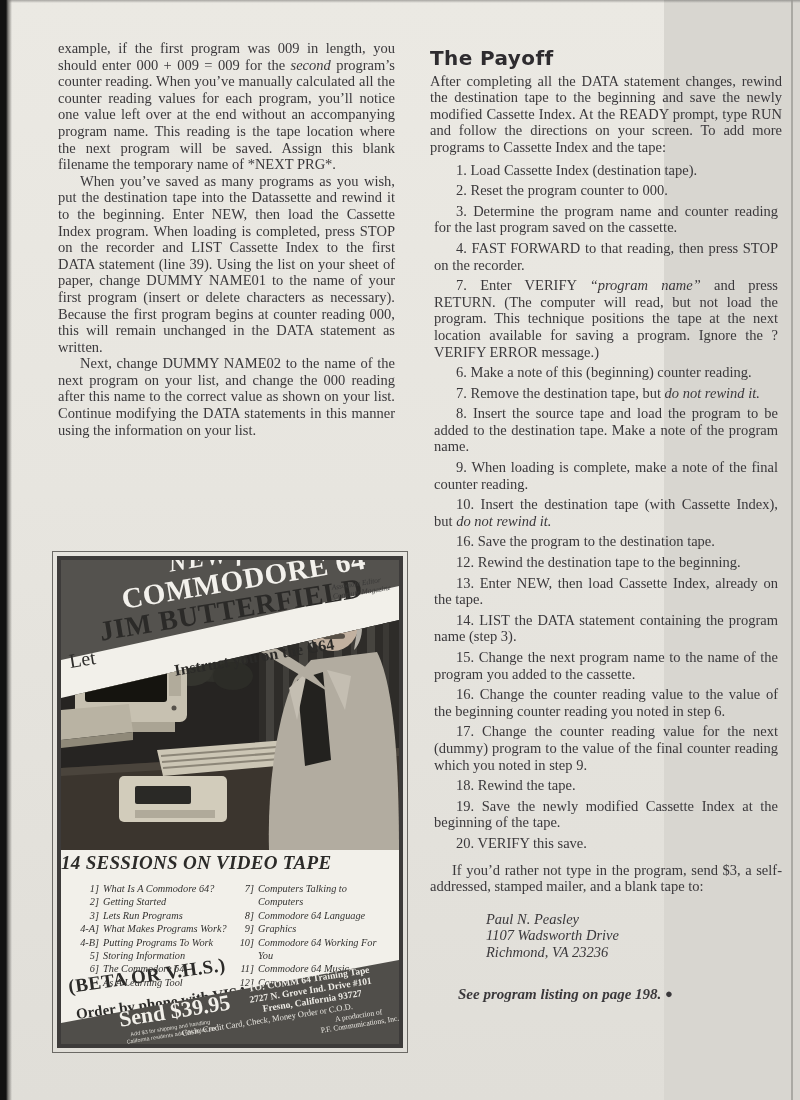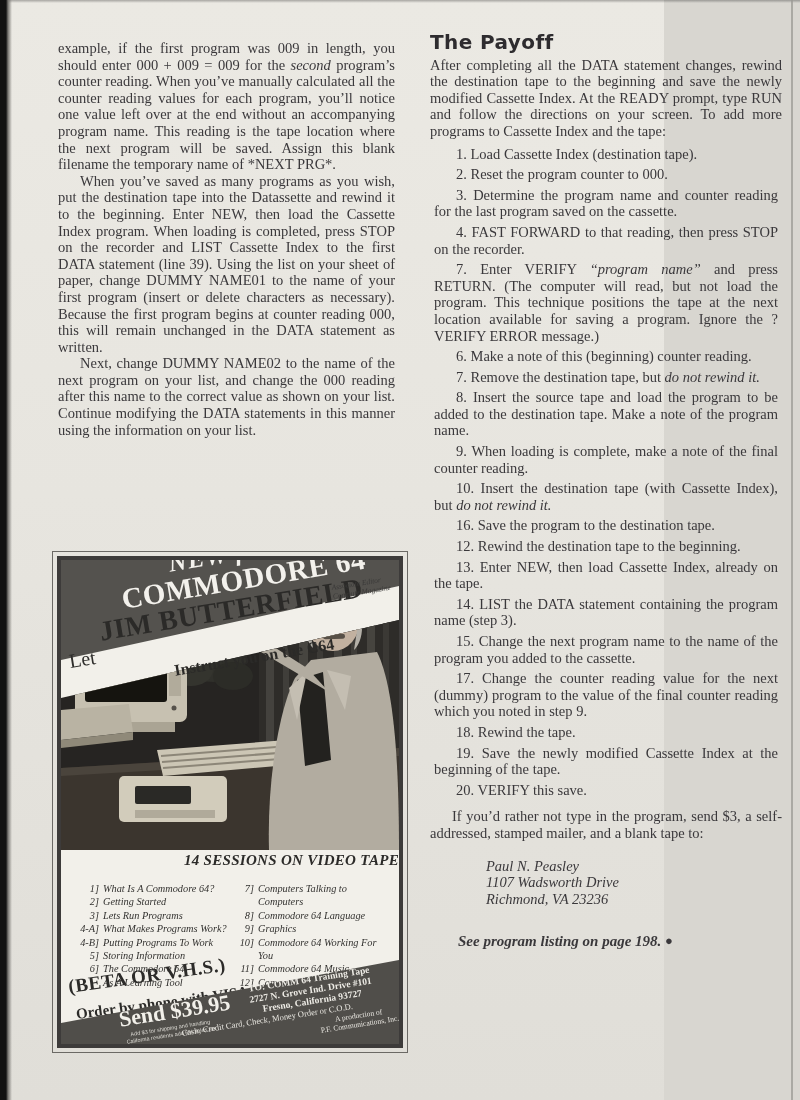--- a/index.html
+++ b/index.html
@@ -9,21 +9,21 @@
         font-family:"Liberation Serif", serif;color:#3a383b;}
   
   .edge-left{position:absolute;left:0;top:0;width:12px;height:1100px;
      background:linear-gradient(90deg,#121212 0,#121212 6px,#7a7874 8px,rgba(0,0,0,0) 12px);}
   .edge-right{position:absolute;left:791px;top:0;width:2px;height:1100px;background:#9b9994;opacity:.75;}
   .edge-top{position:absolute;left:0;top:0;width:800px;height:3px;background:linear-gradient(180deg,rgba(40,40,40,.35),rgba(0,0,0,0));}
 
   
   .col{position:absolute;text-align:justify;font-size:14.5px;line-height:16.6px;}
   .col-left{left:58px;top:40px;width:337px;}
-  .col-right{left:430px;top:34px;width:352px;}
+  .col-right{left:430px;top:50px;width:352px;}
   .body-para{margin:0;text-indent:22px;}
   .step{margin:4px;text-indent:22px;}
   .section-heading{margin:0 0 6px 0;font-family:"DejaVu Sans", sans-serif;font-weight:800;
      font-size:20px;letter-spacing:.4px;color:#2e2c2f;text-align:left;}
   .steps-block{margin-top:6px;}
   .closing-block{margin-top:10px;}
   .address-block{margin-top:16px;margin-left:56px;font-style:italic;text-align:left;line-height:16.5px;}
   .see-listing{margin:26px 0 0 28px;font-style:italic;font-weight:bold;text-align:left;font-size:15px;}
   .end-mark{font-style:normal;font-size:13px;position:relative;top:-1px;}
 
@@ -39,22 +39,22 @@
       transform-origin:left top;color:#f3f1ec;text-align:center;line-height:1;}
   .ad-new-l1{font-style:italic;font-weight:bold;font-size:25px;letter-spacing:1px;}
   .ad-new-l2{font-weight:bold;font-size:29px;letter-spacing:.5px;margin-top:1px;}
   .ad-let{position:absolute;left:8px;top:88px;font-size:20px;color:#2e2d2b;transform:rotate(-9deg);}
   .ad-name{position:absolute;left:36px;top:56px;font-weight:bold;font-size:28px;letter-spacing:.5px;
       color:#2b2a28;transform:rotate(-9.5deg);transform-origin:left top;white-space:nowrap;}
   .ad-credit{position:absolute;left:270px;top:24px;transform:rotate(-9deg);transform-origin:left top;
       font-style:italic;font-size:7.5px;line-height:8.5px;color:#3a3938;text-align:left;white-space:nowrap;}
   .ad-tagline{position:absolute;left:112px;top:102px;font-weight:bold;font-size:16px;color:#2b2a28;
       transform:rotate(-9.5deg);transform-origin:left top;white-space:nowrap;}
-  .sessions-title{position:absolute;left:0;right:0;top:292px;text-align:right;
-      font-style:italic;font-weight:bold;font-size:15px;letter-spacing:.3px;color:#2c2b29;padding-left:39px;}
+  .sessions-title{position:absolute;left:0;right:0;top:292px;text-align:left;
+      font-style:italic;font-weight:bold;font-size:19px;letter-spacing:.3px;color:#2c2b29;}
   .sessions{position:absolute;left:6px;top:322px;width:326px;display:flex;}
   .s-col{width:50%;}
   .session-row{display:flex;font-style:italic;font-size:10.3px;line-height:13.4px;color:#333230;}
   .s-col-left .s-num{width:32px;}
   .s-col-right .s-num{width:24px;}
   .s-num{text-align:right;margin-right:4px;flex:none;}
   .s-label{text-align:left;font-style:italic;}
   .ad-beta{position:absolute;left:6px;top:416px;font-weight:bold;font-size:19px;letter-spacing:.5px;
       color:#2c2b29;transform:rotate(-8deg);transform-origin:left top;white-space:nowrap;}
   .ad-orderline{position:absolute;left:14px;top:446px;font-weight:bold;font-size:15px;color:#2c2b29;
@@ -107,20 +107,21 @@
         <p class="step"><span>6. Make a note of this (beginning) counter reading.</span></p>
         <p class="step"><span>7. Remove the destination tape, but </span><span style="font-style: italic;">do not rewind it.</span></p>
         <p class="step"><span>8. Insert the source tape and load the program to be added to the destination tape. Make a note of the program name.</span></p>
         <p class="step"><span>9. When loading is complete, make a note of the final counter reading.</span></p>
         <p class="step"><span>10. Insert the destination tape (with Cassette Index), but </span><span style="font-style: italic;">do not rewind it.</span></p>
         <p class="step"><span>16. Save the program to the destination tape.</span></p>
         <p class="step"><span>12. Rewind the destination tape to the beginning.</span></p>
         <p class="step"><span>13. Enter NEW, then load Cassette Index, already on the tape.</span></p>
         <p class="step"><span>14. LIST the DATA statement containing the program name (step 3).</span></p>
         <p class="step"><span>15. Change the next program name to the name of the program you added to the cassette.</span></p>
+        <p class="step"><span>16. Change the counter reading value to the value of the beginning counter reading you noted in step 6.</span></p>
         <p class="step"><span>17. Change the counter reading value for the next (dummy) program to the value of the final counter reading which you noted in step 9.</span></p>
         <p class="step"><span>18. Rewind the tape.</span></p>
         <p class="step"><span>19. Save the newly modified Cassette Index at the beginning of the tape.</span></p>
         <p class="step"><span>20. VERIFY this save.</span></p>
       </div>
     <div class="closing-block">
         <p class="body-para"><span>If you’d rather not type in the program, send $3, a self-addressed, stamped mailer, and a blank tape to:</span></p>
       </div>
     <div class="address-block">
         <div>Paul N. Peasley</div>

